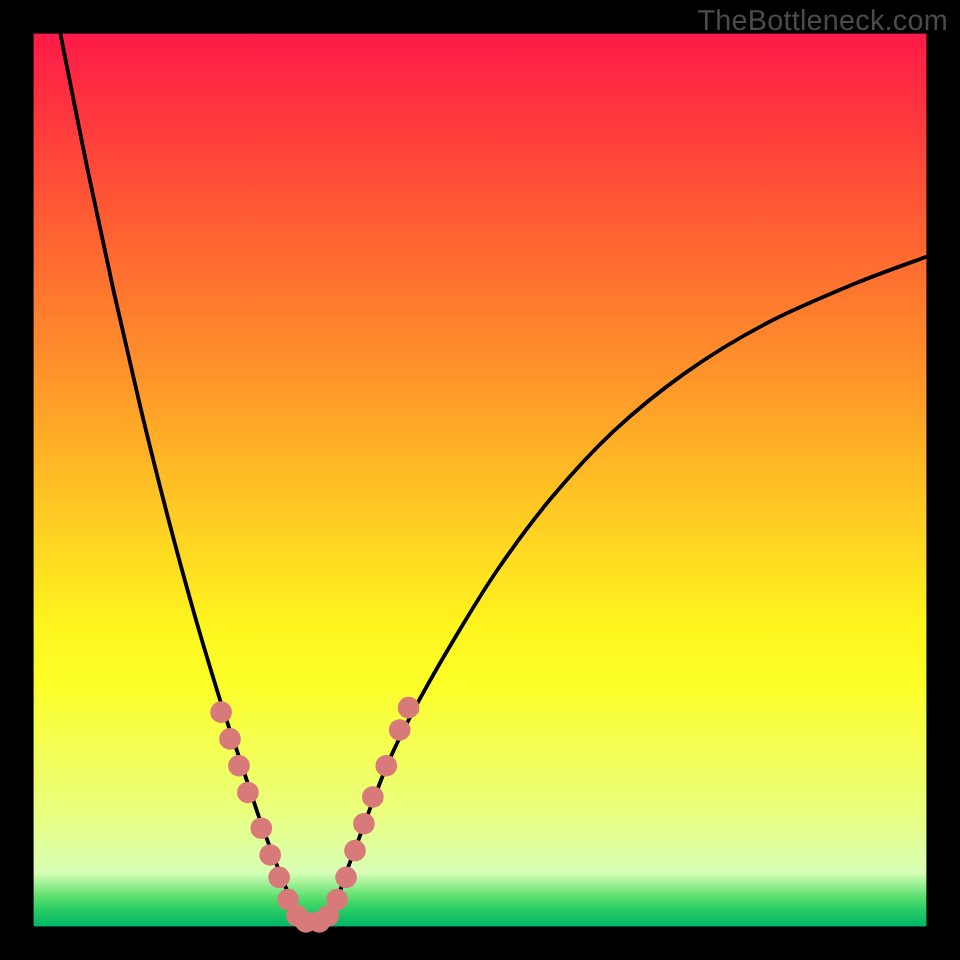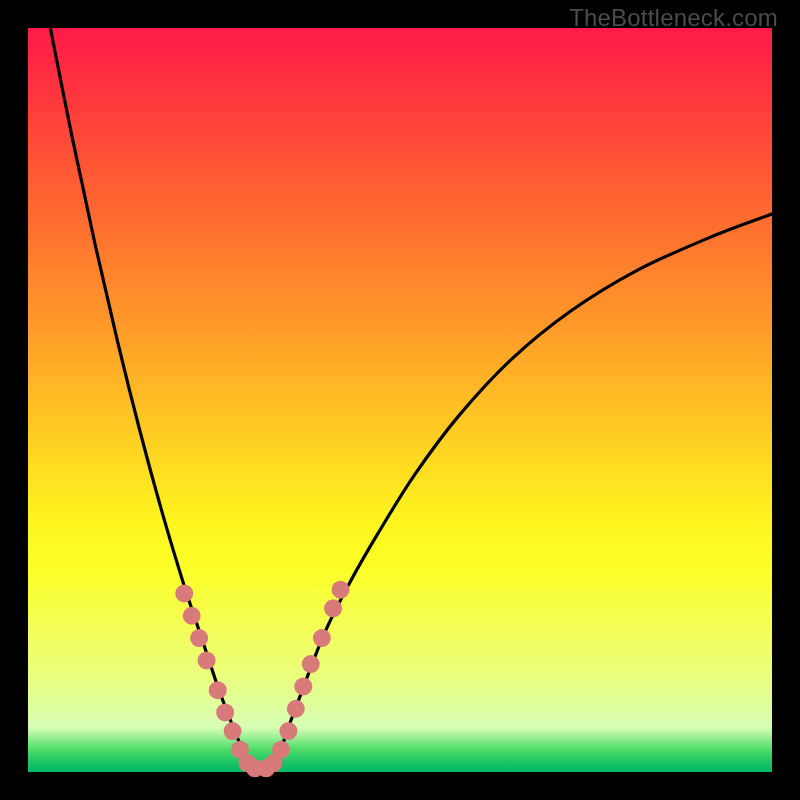--- a/index.html
+++ b/index.html
@@ -30,21 +30,21 @@
       #f4ff54 80%,
       #eaff7c 87%,
       #d8ffb6 94%,
       #4ddc68 97%,
       #21c766 98.5%,
       #00b766 100%);
   }
   .watermark {
     position: absolute;
     top: 4px;
-    right: 22px;
+    right: 10px;
     color: #4b4b4b;
     font-size: 24px;
     font-weight: 400;
     letter-spacing: 0.2px;
     z-index: 5;
     user-select: none;
   }
   svg.curves {
     position: absolute;
     left: 0;

